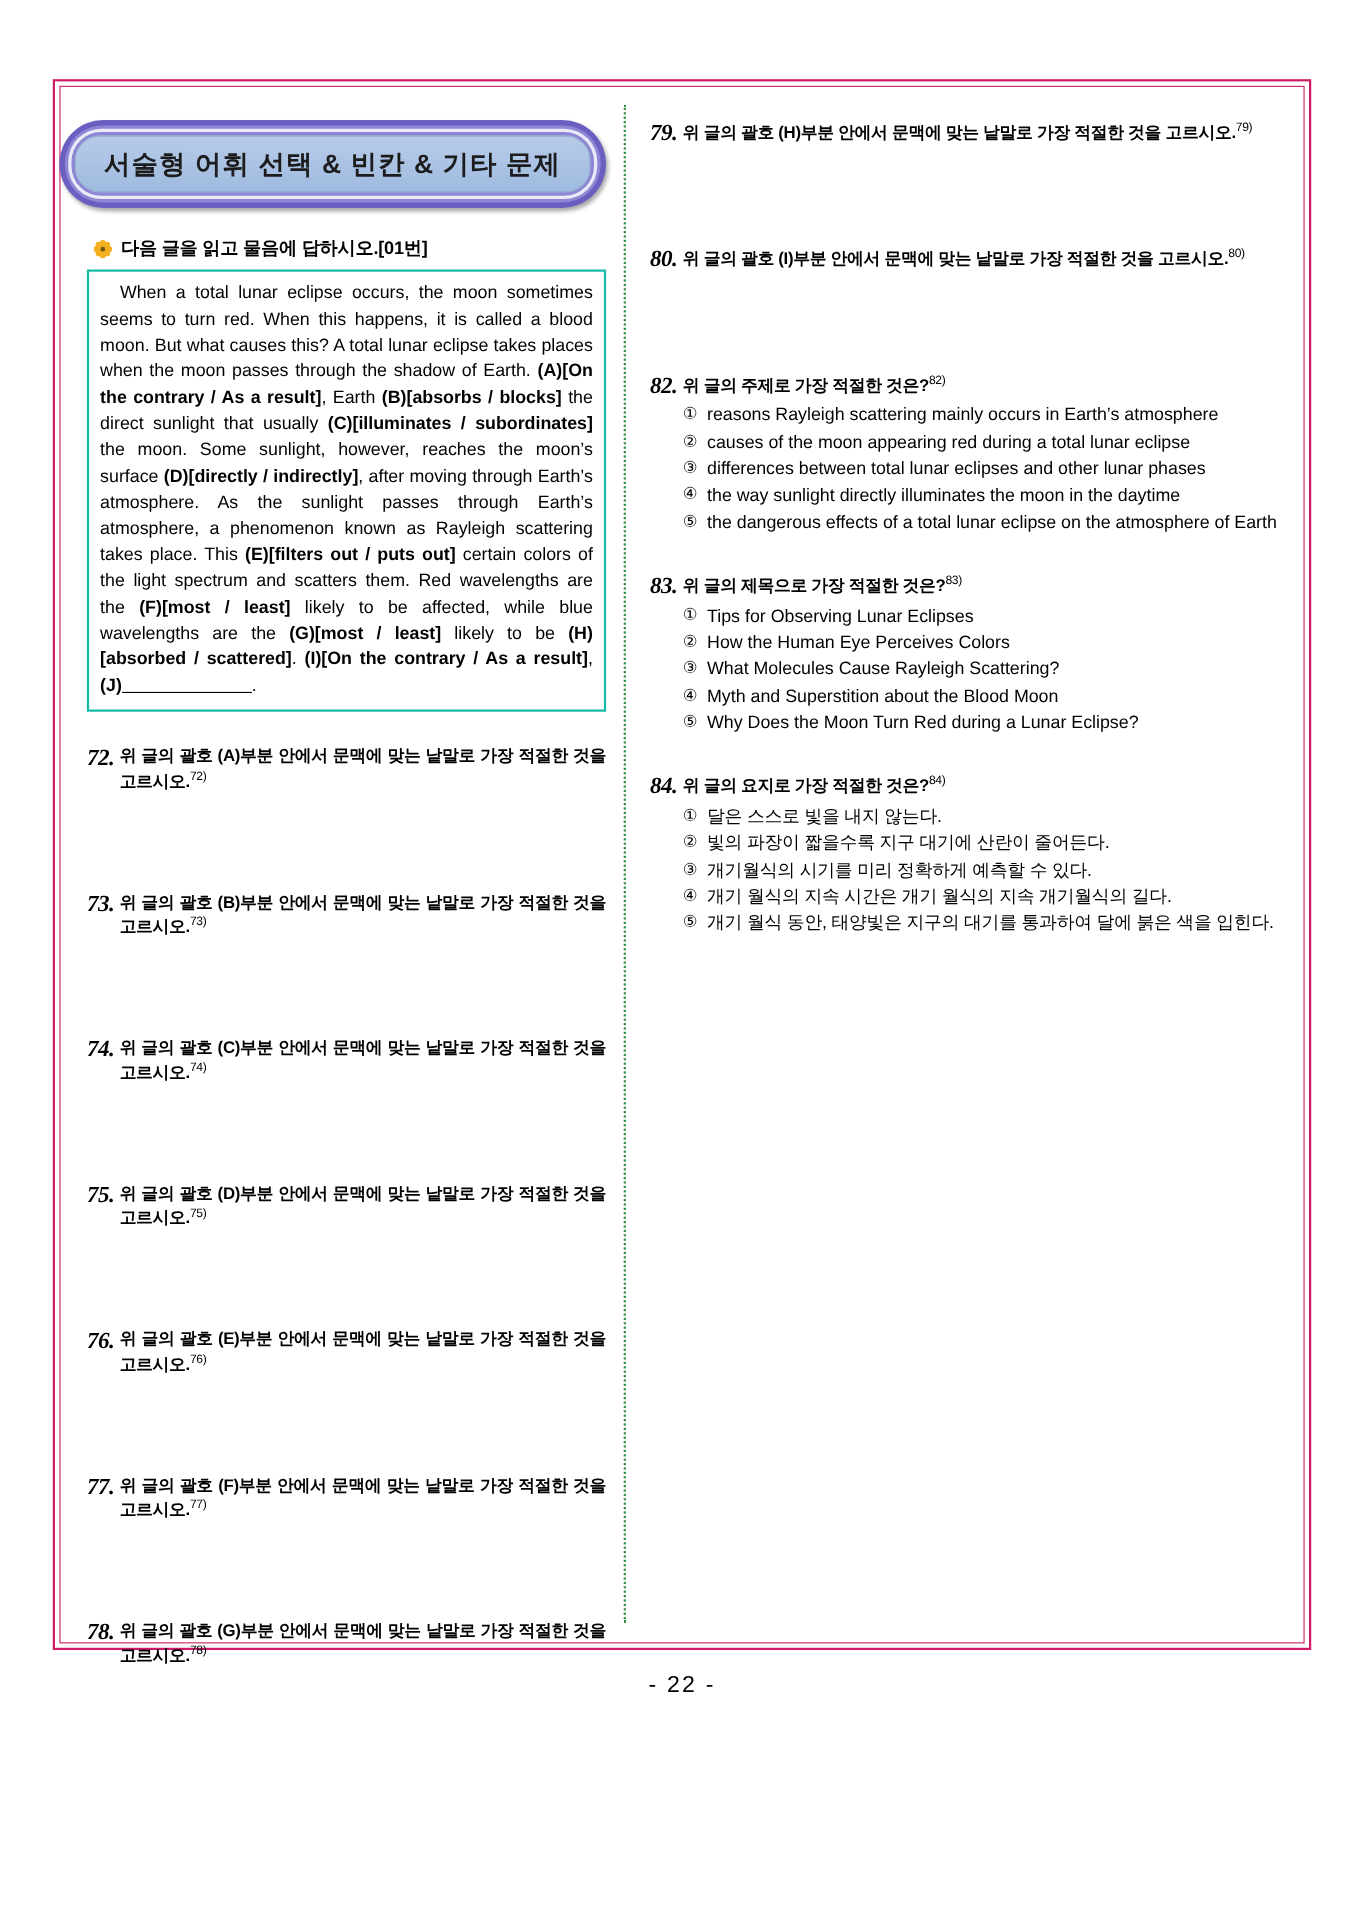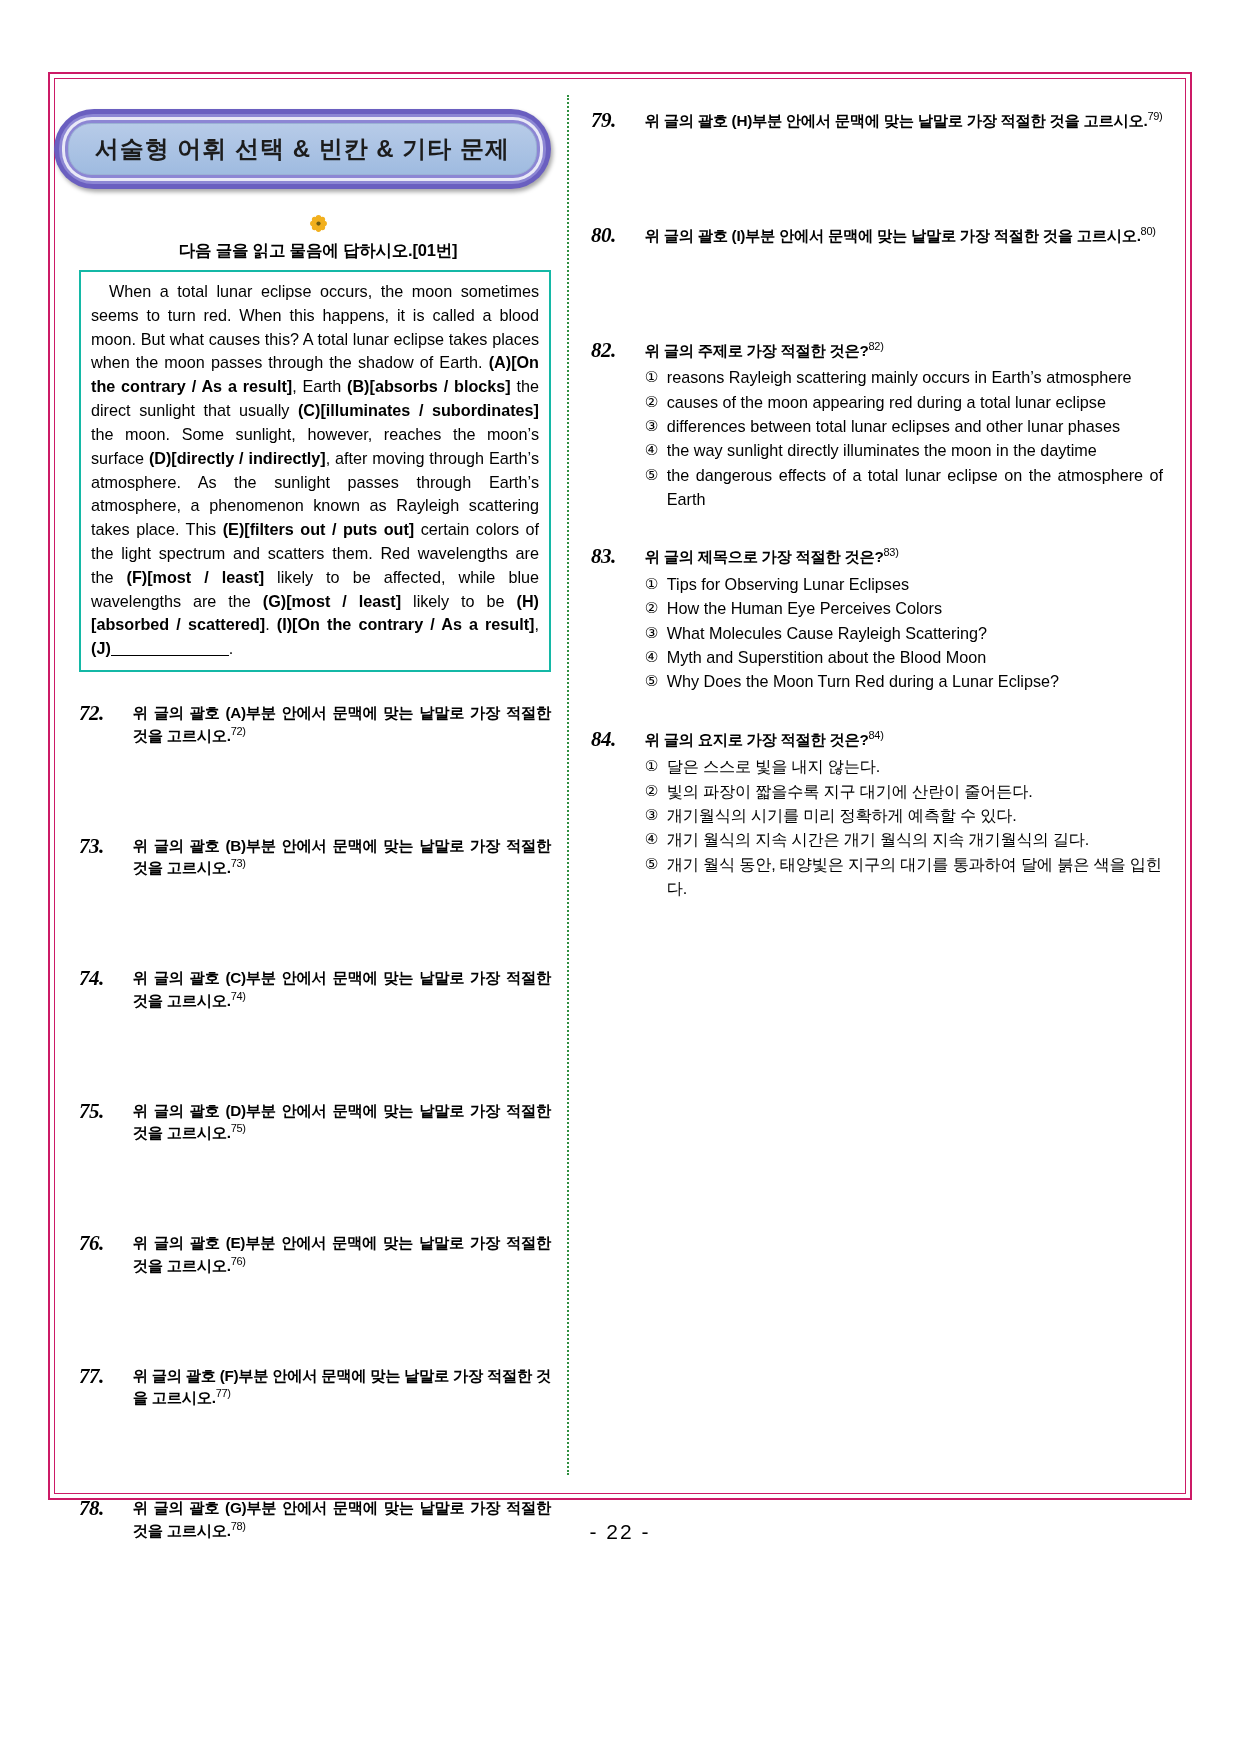--- a/index.html
+++ b/index.html
@@ -100,21 +100,20 @@
     color: #1c1c1c;
     text-align: center;
   }
 
   
   #directive-row {
     display: flex;
     align-items: center;
     margin: 26px 0 8px 6px;
     gap: 8px;
-    flex-direction: column;
   }
   #flower-icon { flex: 0 0 auto; line-height: 0; }
   #directive-text {
     font-size: 16.5px;
     font-weight: bold;
     letter-spacing: -0.2px;
   }
 
   
   #passage-box {
@@ -133,21 +132,20 @@
     border-bottom: 1.5px solid #000;
     width: 118px;
     vertical-align: -2px;
   }
 
   
   .q {
     display: flex;
     align-items: flex-start;
     margin-top: 30px;
-    gap: 24px;
   }
   .q-num {
     font-family: "Liberation Serif", "DejaVu Serif", serif;
     font-style: italic;
     font-weight: bold;
     font-size: 21px;
     flex: 0 0 auto;
     padding-right: 5px;
     line-height: 1.12;
     letter-spacing: -0.5px;

